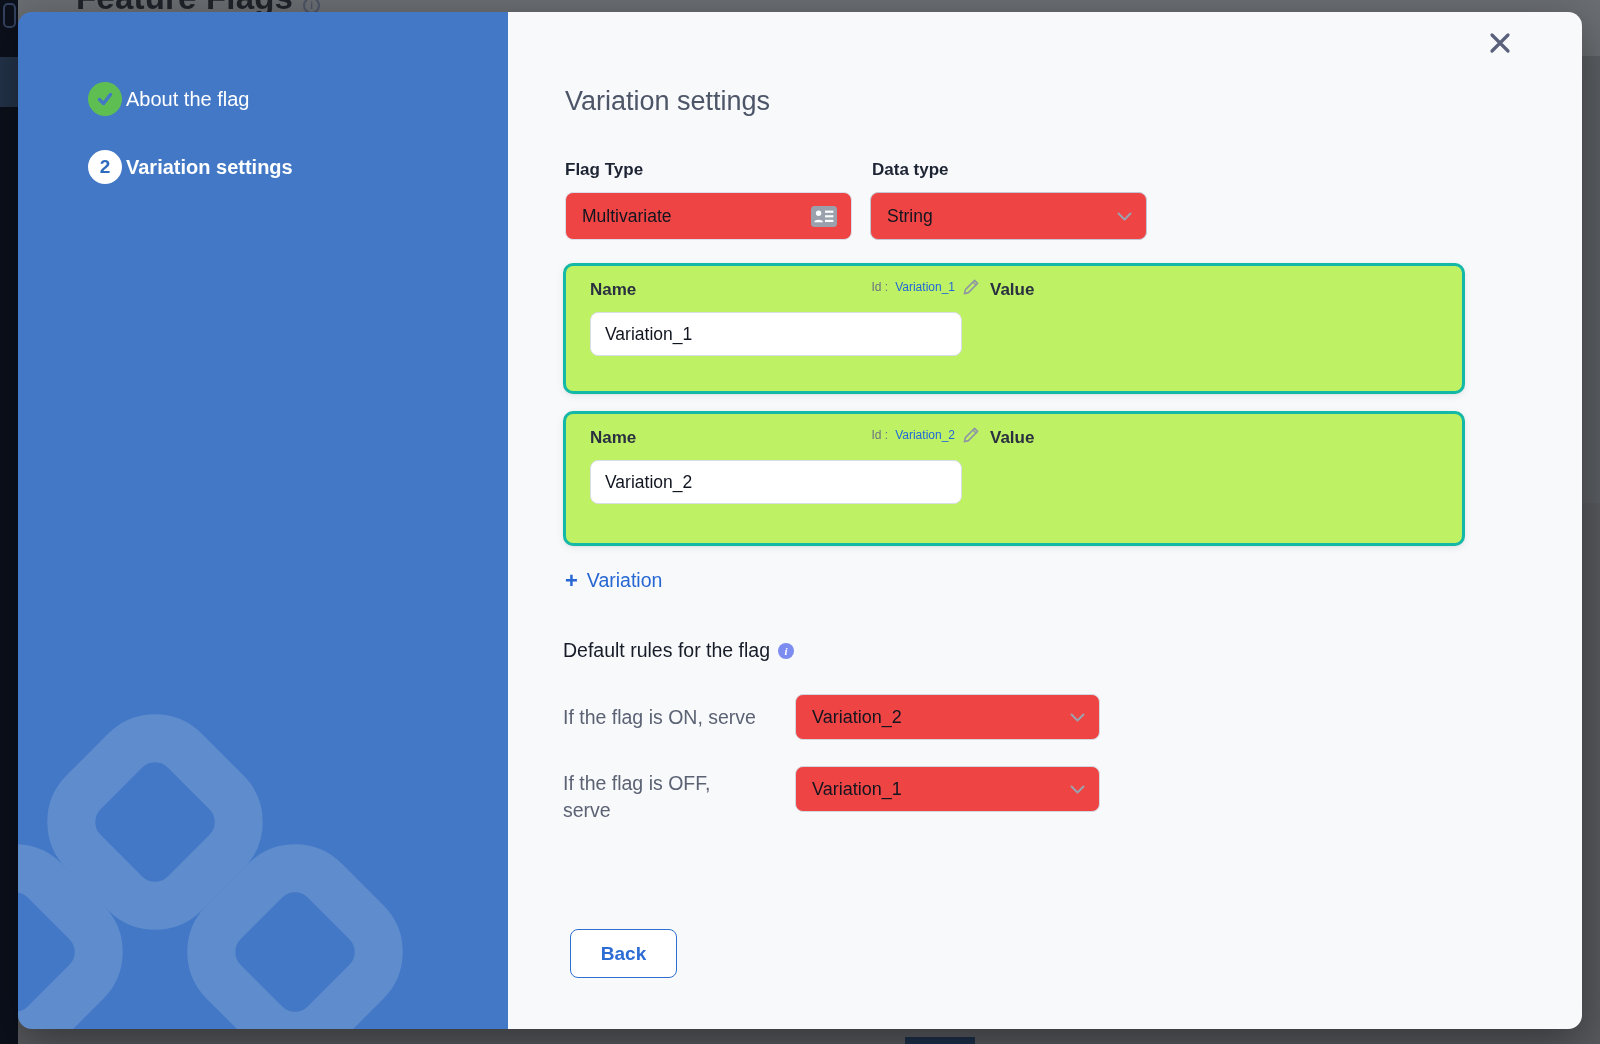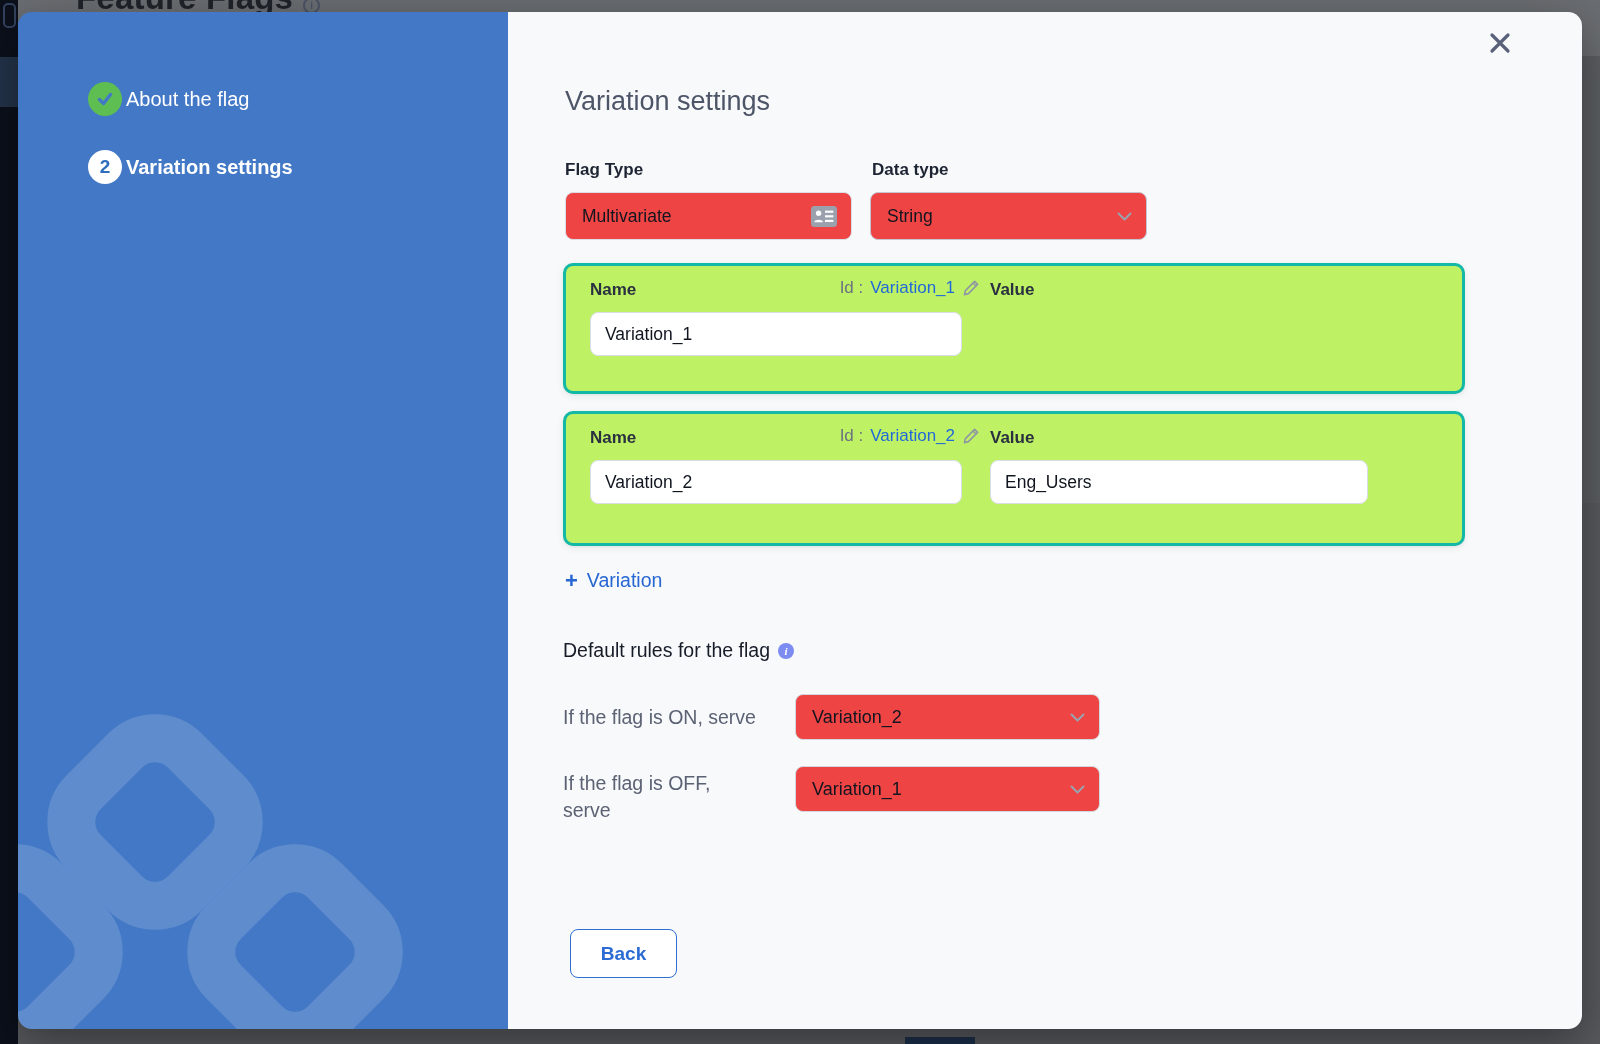--- a/index.html
+++ b/index.html
@@ -52,21 +52,21 @@
   .off-select{left:287px;top:754px;width:305px;height:46px;border:1px solid #d3d7e0;cursor:pointer;font-size:18px;}
 
   
   .card{position:absolute;left:55px;width:902px;background:#bef264;border:3px solid #14b8a6;border-radius:10px;
     box-shadow:0 1px 2px rgba(16,24,40,.05),0 2px 8px rgba(16,24,40,.07);}
   .card1{top:251px;height:131px;}
   .card2{top:399px;height:135px;}
   .card-lbl{position:absolute;font-size:17px;font-weight:600;color:#2a3040;}
   .name-lbl{left:24px;top:14px;}
   .value-lbl{left:424px;top:14px;}
-  .id-group{position:absolute;right:482px;top:12px;display:flex;align-items:center;gap:7px;font-size:17px;}
+  .id-group{position:absolute;right:482px;top:12px;display:flex;align-items:center;gap:7px;font-size:12px;}
   .id-prefix{color:#6b7280;}
   .id-link{color:#2168da;cursor:pointer;text-decoration:none;}
   .pencil{display:flex;cursor:pointer;}
   .inp{position:absolute;height:44px;background:#fff;border:1px solid #d9dde6;border-radius:8px;
     padding:0 14px;font-size:17.5px;color:#10151f;outline:none;}
   .name-inp{left:24px;top:46px;width:372px;}
   .value-inp{left:424px;top:46px;width:378px;}
 
   
   .add-variation{position:absolute;left:57px;top:557px;background:none;border:none;cursor:pointer;
@@ -185,21 +185,20 @@
           <span class="id-prefix">Id :</span>
           <a class="id-link">Variation_2</a>
           <span class="pencil">
             <svg width="18" height="18" viewBox="0 0 18 18">
               <path d="M12.6 2.4l3 3L6.4 14.6l-4 1 1-4zM11 4l3 3" fill="none" stroke="#8f96a4" stroke-width="1.6" stroke-linecap="round" stroke-linejoin="round"></path>
             </svg>
           </span>
         </div>
         <span class="card-lbl value-lbl">Value</span>
         <input class="inp name-inp" value="Variation_2" style="">
-        <input class="inp value-inp" value="Eng_Users" style="">
       </div>
 
       <button class="add-variation">
         <span class="plus">+</span>
         <span>Variation</span>
       </button>
 
       <div class="default-heading">
         <span>Default rules for the flag</span>
         <span class="info-dot">i</span>

